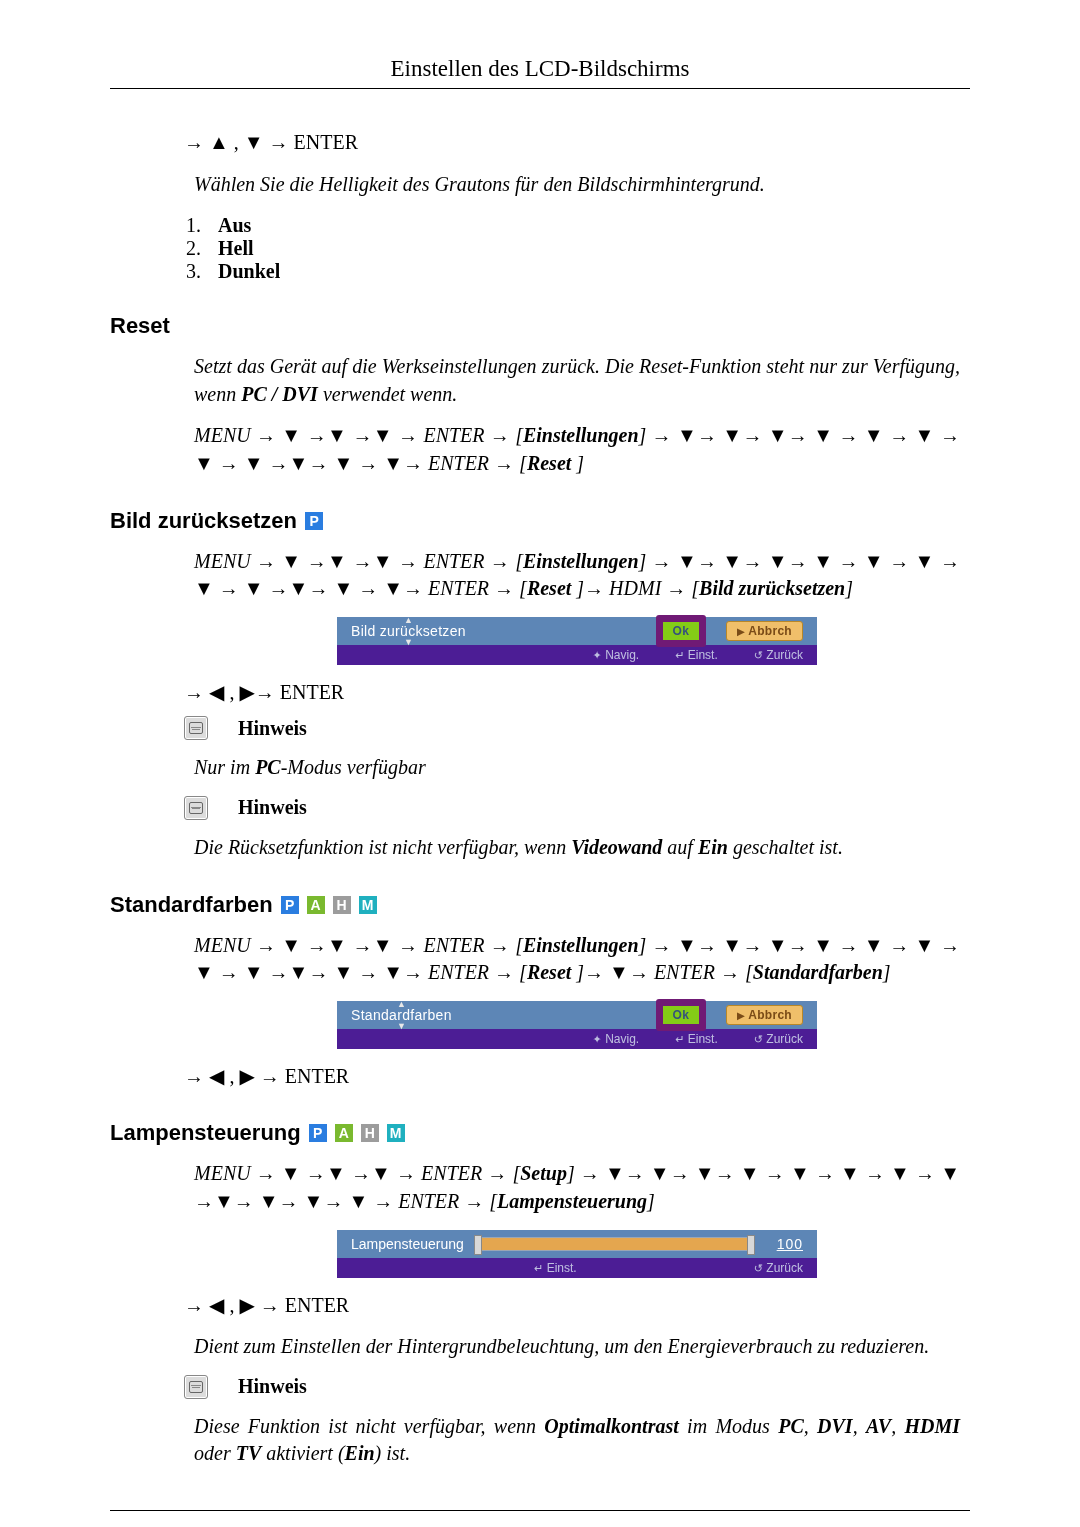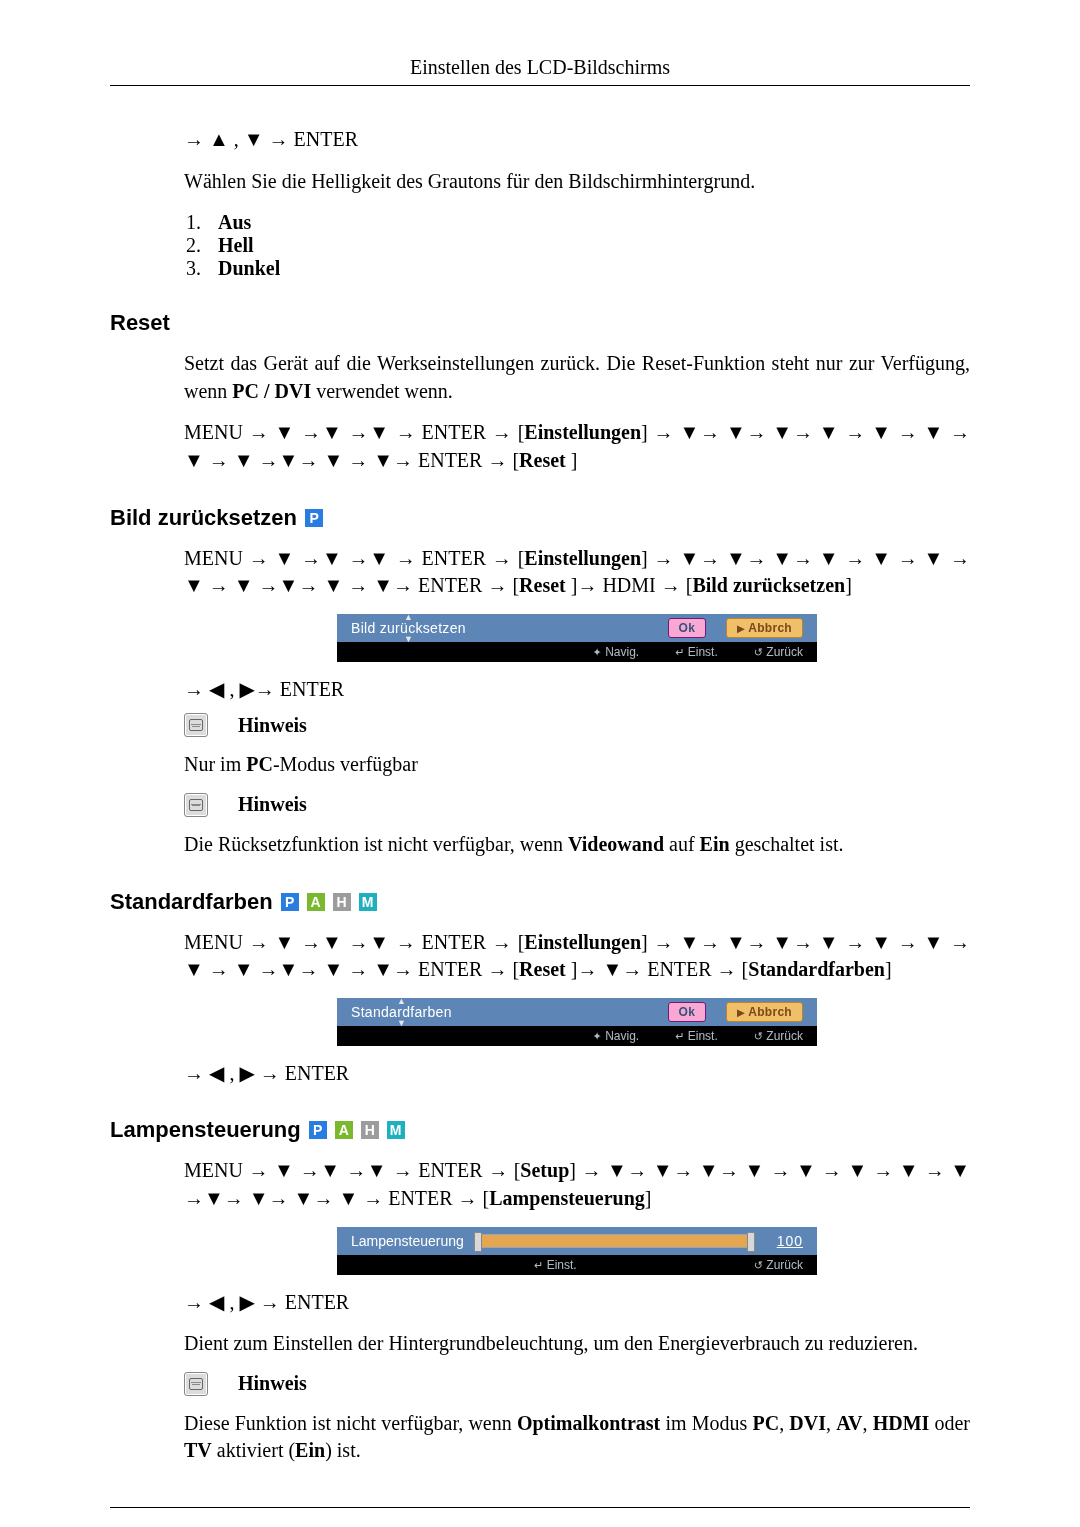--- a/index.html
+++ b/index.html
@@ -9,30 +9,30 @@
     font-family: "Times New Roman", Times, serif;
     color: #000;
     font-size: 20px;
   }
   .page {
     padding: 56px 110px 60px 110px;
   }
   .hdr-wrap { margin-bottom: 10px; }
   .hdr {
     text-align: center;
-    font-size: 20px;
+    font-size: 23px;
     padding-bottom: 6px;
   }
   .hdr-line { border-top: 1px solid #000; }
   .footer-line {
     border-top: 1px solid #000;
     margin-top: 42px;
   }
   .indent { margin-left: 74px; }
-  .para { margin: 14px 0; line-height: 1.38; text-align: justify; }
+  .para { margin: 14px 10px; line-height: 1.38; text-align: justify; font-style: italic; }
   .para-tight { margin: 10px 0; line-height: 1.38; }
   ol.opts { margin: 16px 0 20px 0; padding-left: 22px; }
   ol.opts li { margin: 0 0; padding-left: 4px; }
   ol.opts li .bold { padding-left: 8px; }
   .h2 {
     font-family: Arial, Helvetica, sans-serif;
     font-weight: bold;
     font-size: 22px;
     margin: 30px 0 14px 0;
     display: flex;
@@ -80,24 +80,24 @@
     height: 28px; padding: 0 14px; gap: 20px;
   }
   .osd-top-left { position: relative; padding-top: 1px; }
   .osd-top-left .arrow-small { font-size: 9px; color: #e8e8e8; text-align: center; display: block; line-height: 6px; }
   .osd-top-left .label { color: #fff; letter-spacing: .3px; }
   .osd-btn {
     height: 18px; display: inline-flex; align-items: center; justify-content: center;
     border-radius: 3px; font-weight: bold; padding: 0 10px; font-size: 12px;
     letter-spacing: .3px;
   }
-  .osd-btn.ok { background: #f9a8d4; color: #35527d; border: 1px solid #701a75; }
+  .osd-btn.ok { background: #84cc16; color: #35527d; border: 7px solid #701a75; }
   .osd-btn.cancel { background: #f0bf6a; color: #7a4b17; border: 1px solid #b88728; }
   .osd-bot {
-    background: #000000; color: #d9e4f1; display: flex; align-items: center;
+    background: #4c1d95; color: #d9e4f1; display: flex; align-items: center;
     height: 20px; padding: 0 14px; gap: 36px; font-size: 12px;
     justify-content: flex-end;
   }
   .osd-bot span { opacity: .9; }
   .osd-bot .sym { font-size: 11px; }
   .spacer-flex { flex: 1; }
 
   
   .osd-slider .osd-top { gap: 14px; }
   .slider-track {

